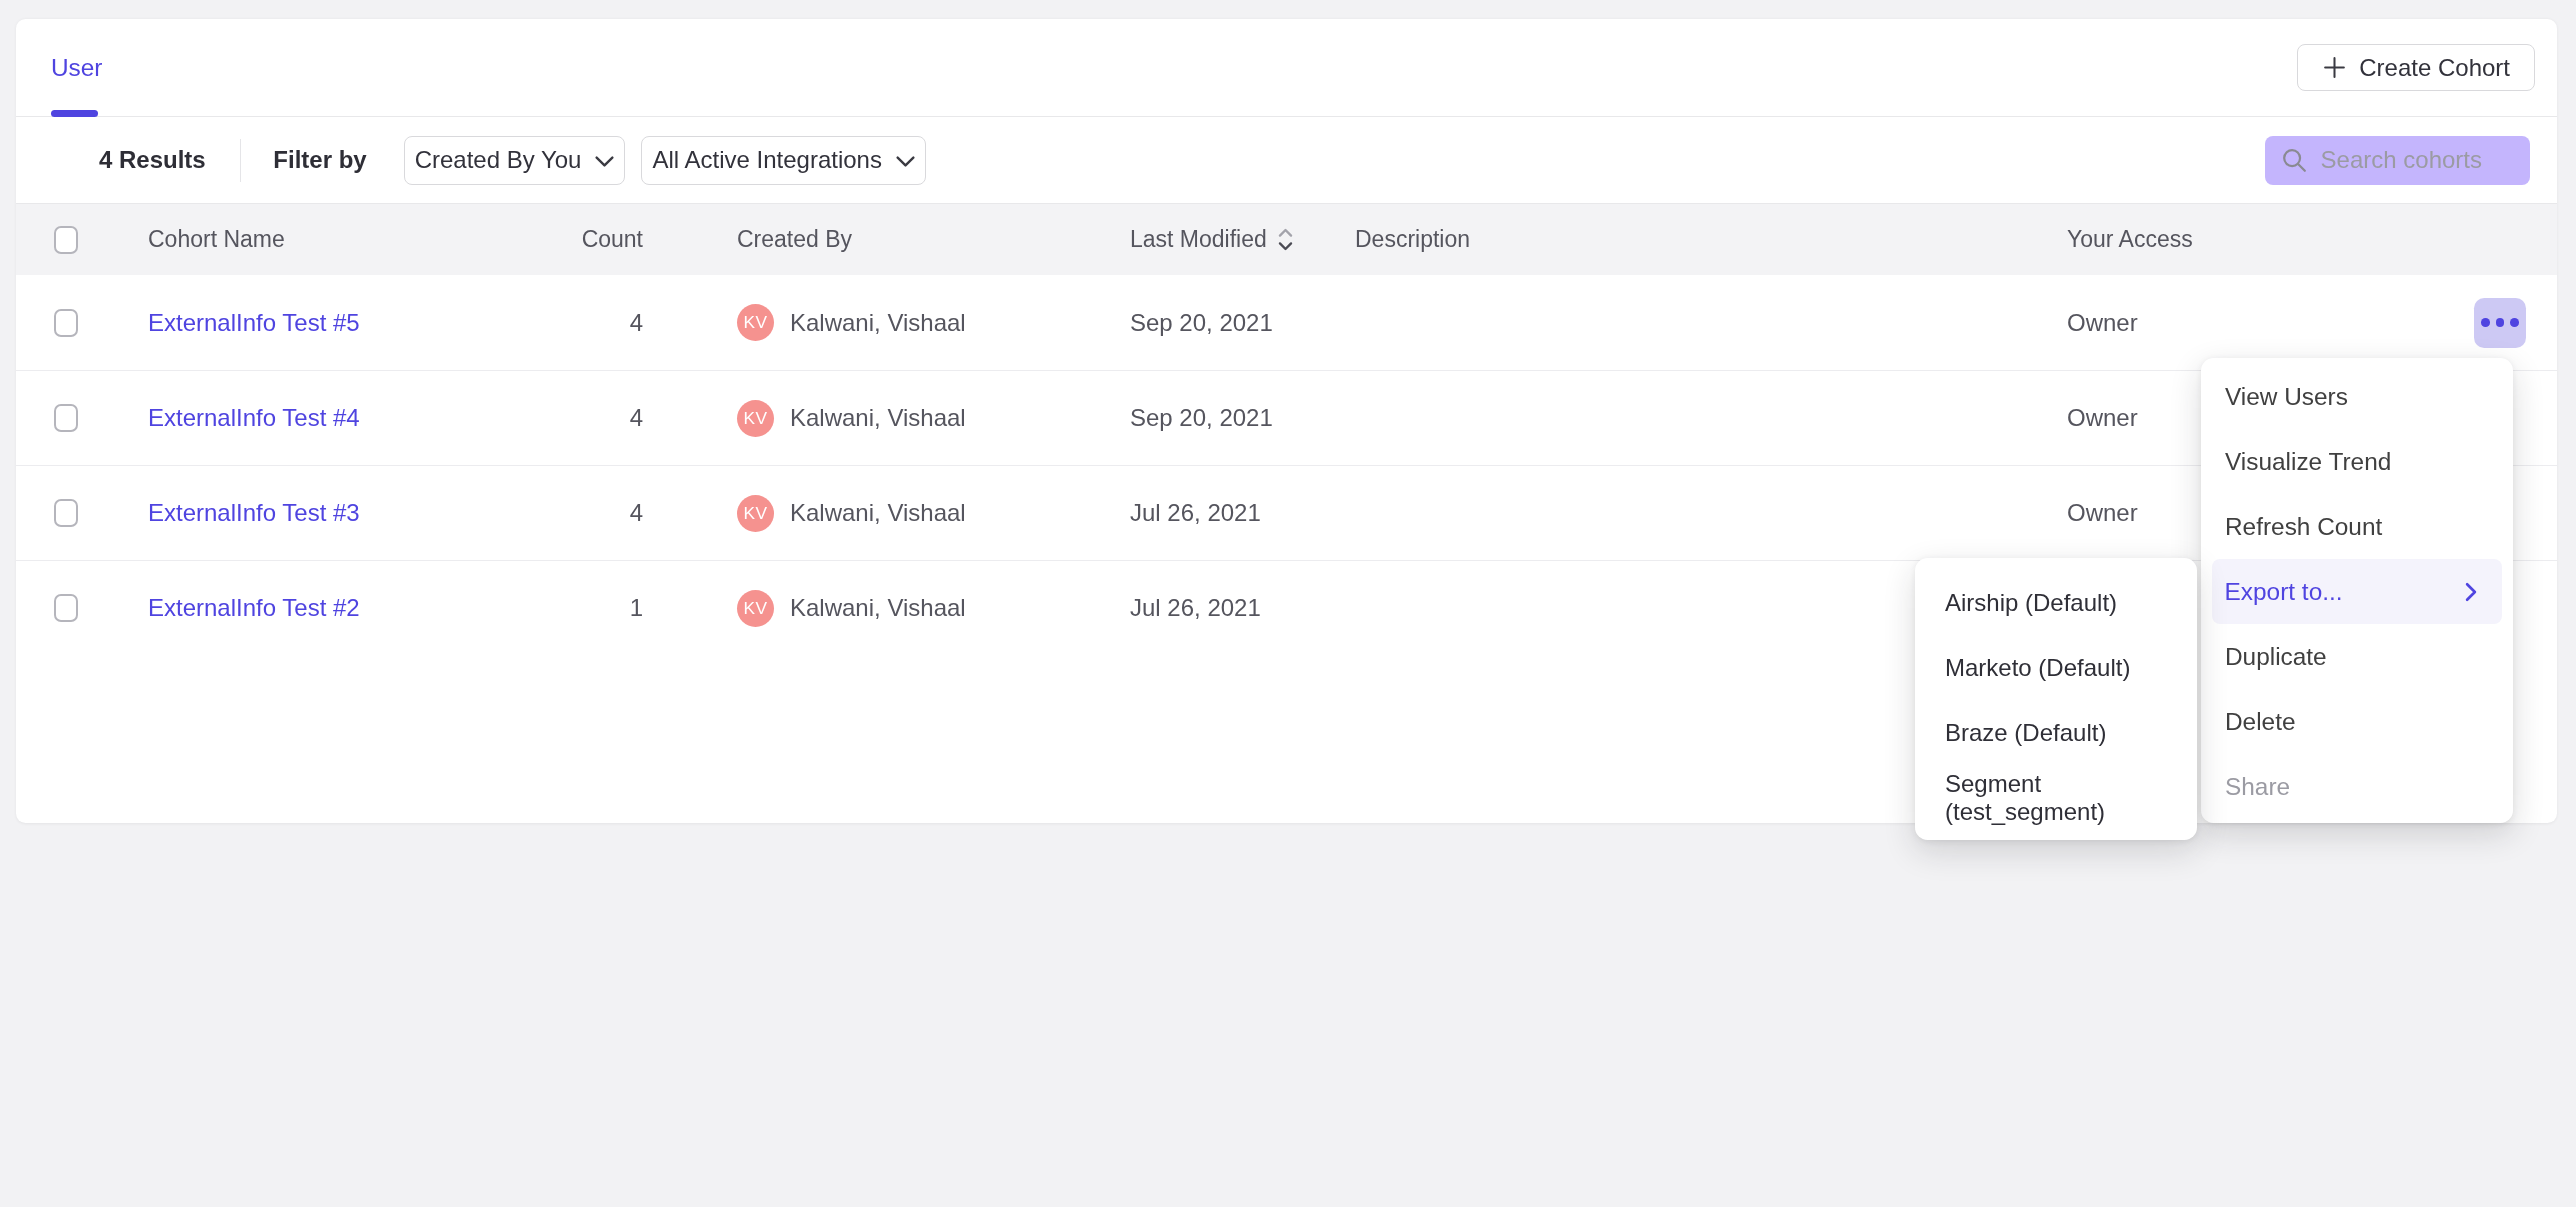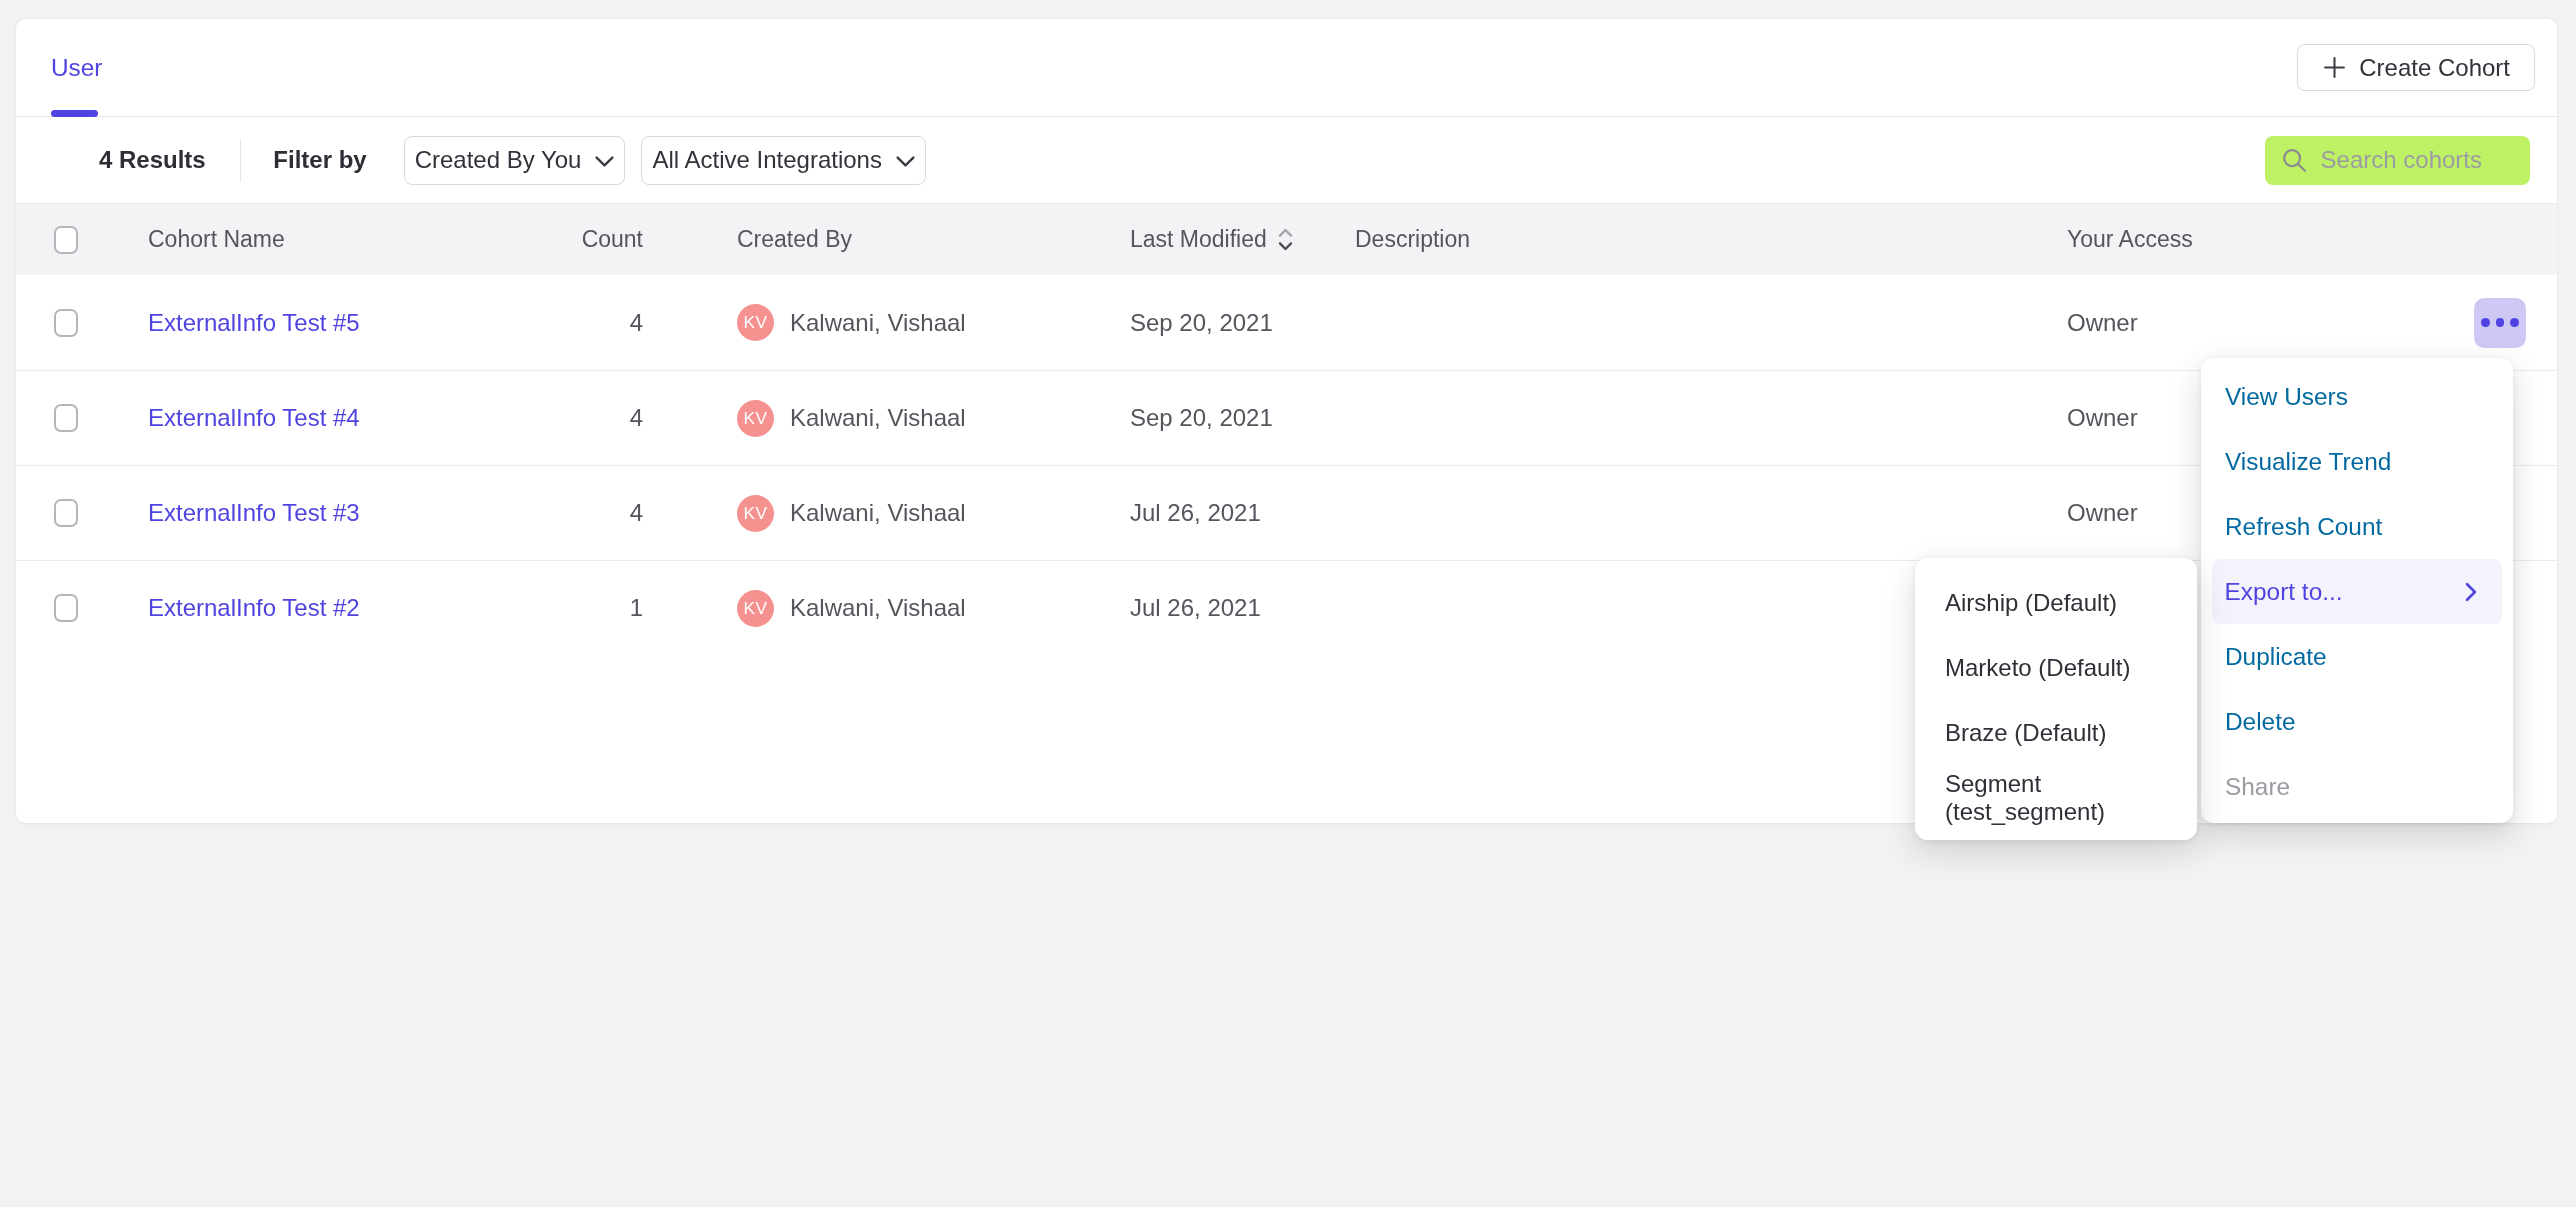--- a/index.html
+++ b/index.html
@@ -60,21 +60,21 @@
     display: flex; align-items: center; gap: 14px;
     border: 1.6px solid #d9d9dc; border-radius: 8px;
     background: #fff; font-size: 24px; font-weight: 500; color: #32323b;
     cursor: pointer;
   }
   .dropdown-btn + .dropdown-btn { margin-left: 16px; }
   .icon-chevron-down { width: 19px; height: 11px; display: block; margin-top: 2.4px; }
   .searchbox {
     margin-left: auto; margin-right: 27px;
     width: 265px; height: 49px; border-radius: 8px;
-    background: #bef264;
+    background: #c4b5fd;
     display: flex; align-items: center; padding: 0 16px; gap: 12.6px;
   }
   .icon-search { width: 27px; height: 27px; display: block; flex: none; }
   .search-input {
     border: none; outline: none; background: transparent;
     font-size: 24px; color: #32323b; width: 100%;
     font-family: inherit;
   }
   .search-input::placeholder { color: #9b9ba3; }
 
@@ -120,21 +120,21 @@
   
   .menu {
     position: absolute; left: 2201px; top: 358px;
     width: 312px; height: 465px;
     background: #fff; border-radius: 12.6px;
     box-shadow: 0 11px 32px rgba(30,30,40,0.16), 0 1.6px 6.3px rgba(0,0,0,0.07);
     padding: 6.3px 0; z-index: 20;
   }
   .menu-item {
     height: 65px; display: flex; align-items: center;
-    padding: 0 24px; font-size: 24.4px; font-weight: 500; color: #0369a1;
+    padding: 0 24px; font-size: 24.4px; font-weight: 500; color: #404040;
     cursor: pointer;
   }
   .menu-item.highlighted {
     margin: 0 11px; padding: 0 24px 0 12.6px;
     background: #f4f3fc; border-radius: 8px;
     color: #4f44e0;
     justify-content: space-between;
   }
   .menu-item.disabled { color: #9b9ba3; cursor: default; }
   .icon-submenu-arrow { width: 14px; height: 22px; display: block; }

